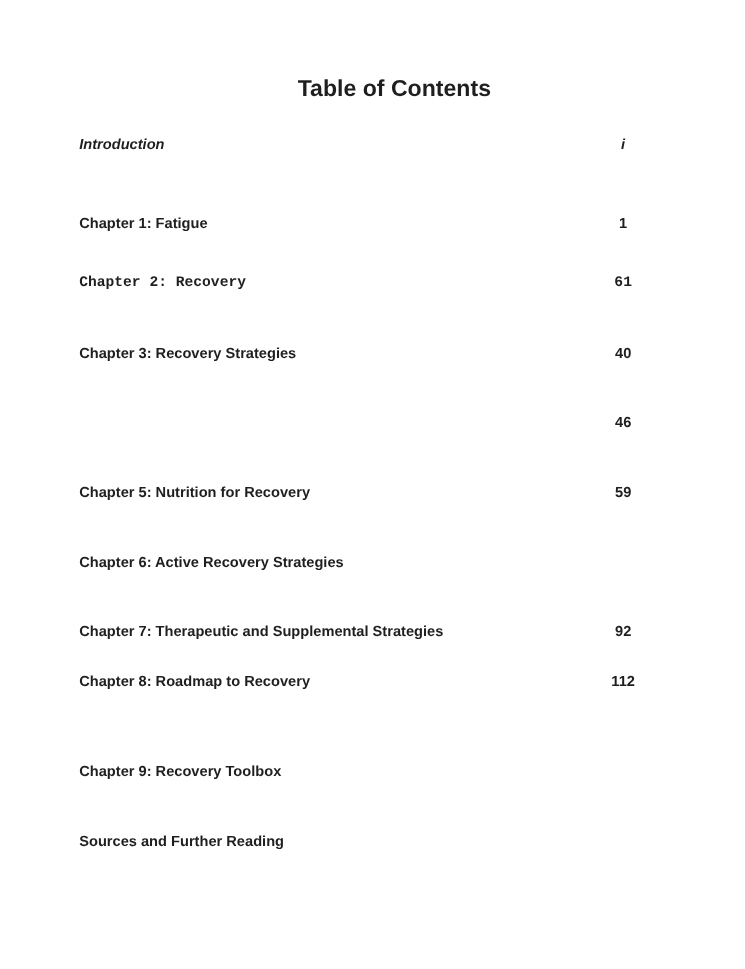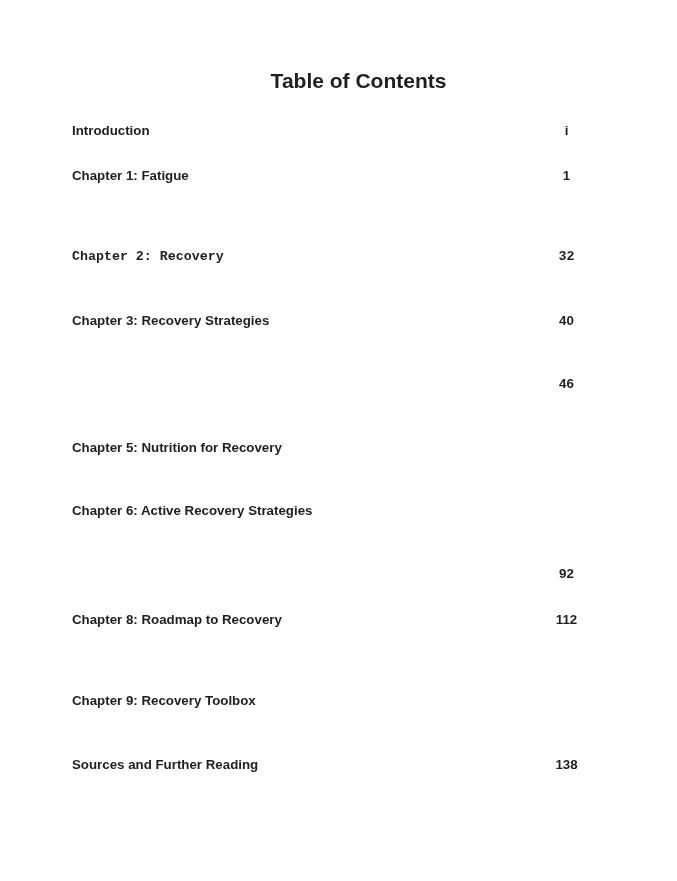--- a/index.html
+++ b/index.html
@@ -56,64 +56,65 @@
     text-align: center;
   }
 </style>
 </head>
 <body>
 
 <div class="page">
   <h1 class="doc-title">Table of Contents</h1>
 
   <ol class="toc-list" id="toc-list">
-    <li class="toc-row" style="top: 122px;">
+    <li class="toc-row" style="top: 122px; font-style: italic;">
       <span class="toc-label">Introduction</span>
       <span class="toc-page">i</span>
     </li>
 
-    <li class="toc-row" style="top: 167px;">
+    <li class="toc-row" style="top: 194px;">
       <span class="toc-label">Chapter 1: Fatigue</span>
       <span class="toc-page">1</span>
     </li>
 
     <li class="toc-row" style="top: 248px; font-family: Liberation Mono, monospace;">
       <span class="toc-label">Chapter 2: Recovery</span>
-      <span class="toc-page">32</span>
+      <span class="toc-page">61</span>
     </li>
 
     <li class="toc-row" style="top: 312px;">
       <span class="toc-label">Chapter 3: Recovery Strategies</span>
       <span class="toc-page">40</span>
     </li>
 
     <li class="toc-row" style="top: 375px;">
       <span class="toc-page">46</span>
     </li>
 
     <li class="toc-row" style="top: 439px;">
       <span class="toc-label">Chapter 5: Nutrition for Recovery</span>
+      <span class="toc-page">59</span>
     </li>
 
     <li class="toc-row" style="top: 502px;">
       <span class="toc-label">Chapter 6: Active Recovery Strategies</span>
     </li>
 
     <li class="toc-row" style="top: 565px;">
+      <span class="toc-label">Chapter 7: Therapeutic and Supplemental Strategies</span>
       <span class="toc-page">92</span>
     </li>
 
     <li class="toc-row" style="top: 611px;">
       <span class="toc-label">Chapter 8: Roadmap to Recovery</span>
       <span class="toc-page">112</span>
     </li>
 
     <li class="toc-row" style="top: 692px;">
       <span class="toc-label">Chapter 9: Recovery Toolbox</span>
     </li>
 
     <li class="toc-row" style="top: 756px;">
       <span class="toc-label">Sources and Further Reading</span>
-      <span class="toc-page">138</span>
     </li>
   </ol>
 
 </div>
 
 </body></html>

